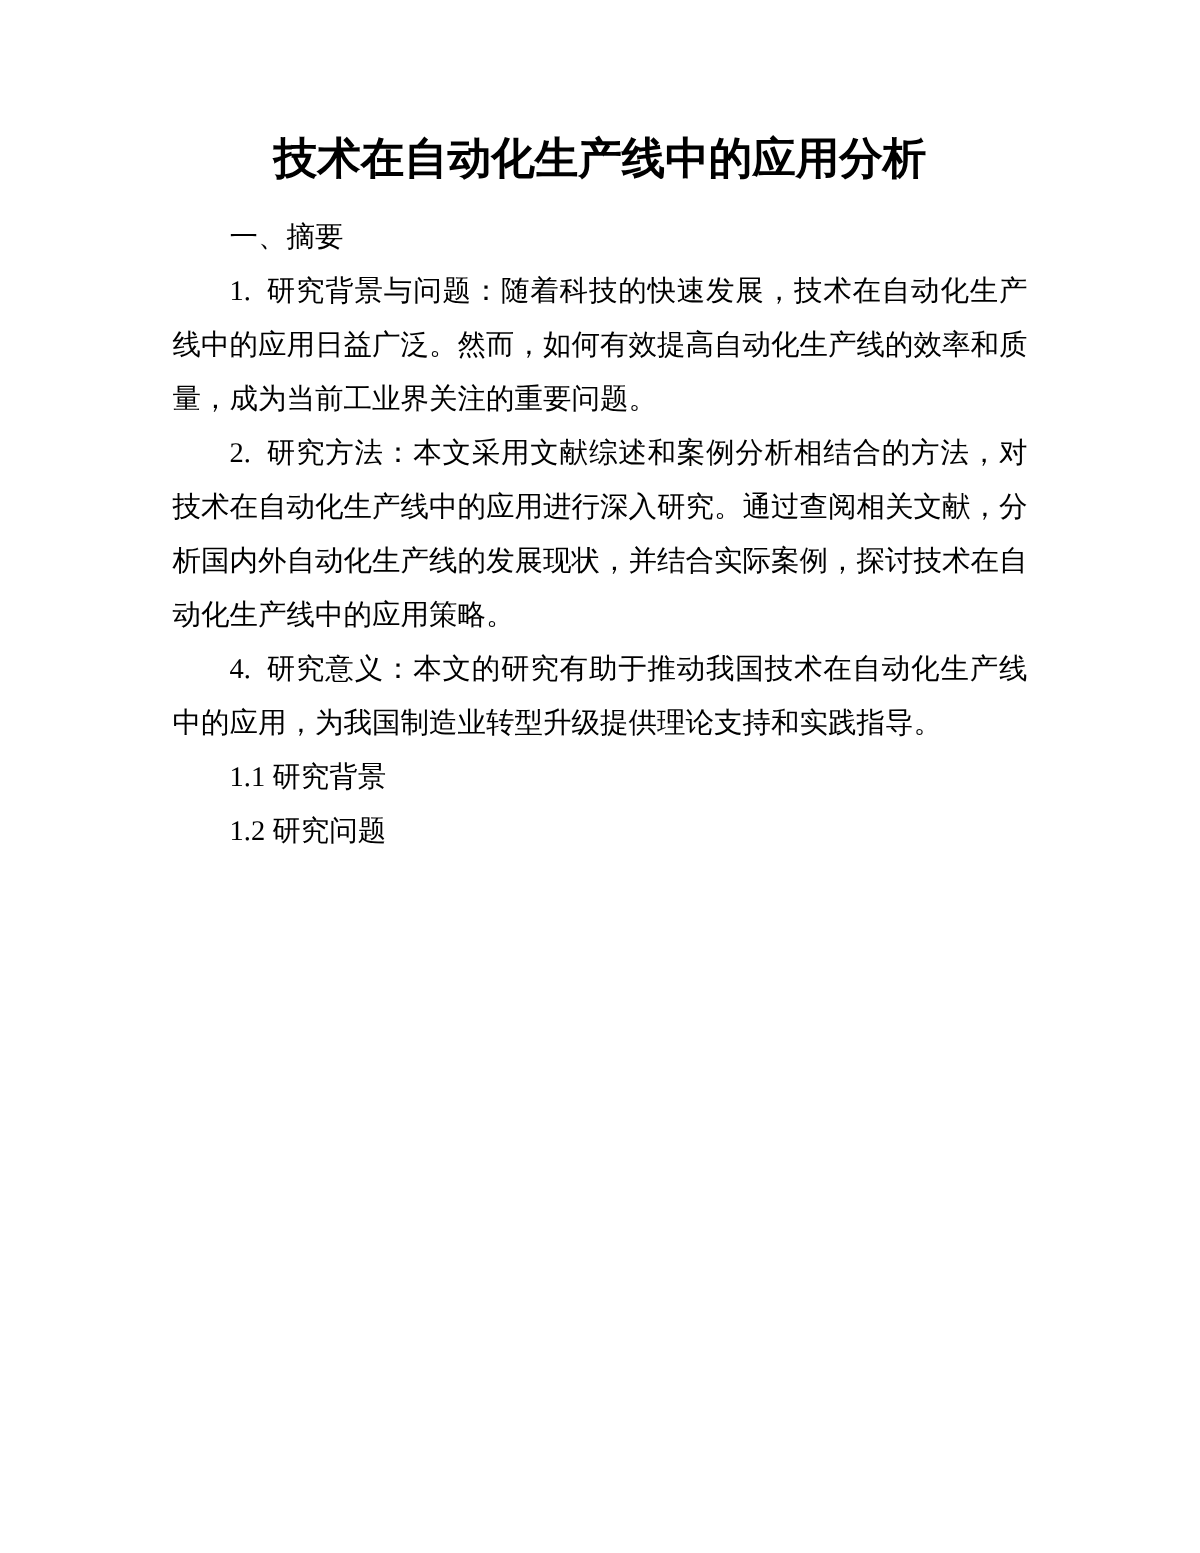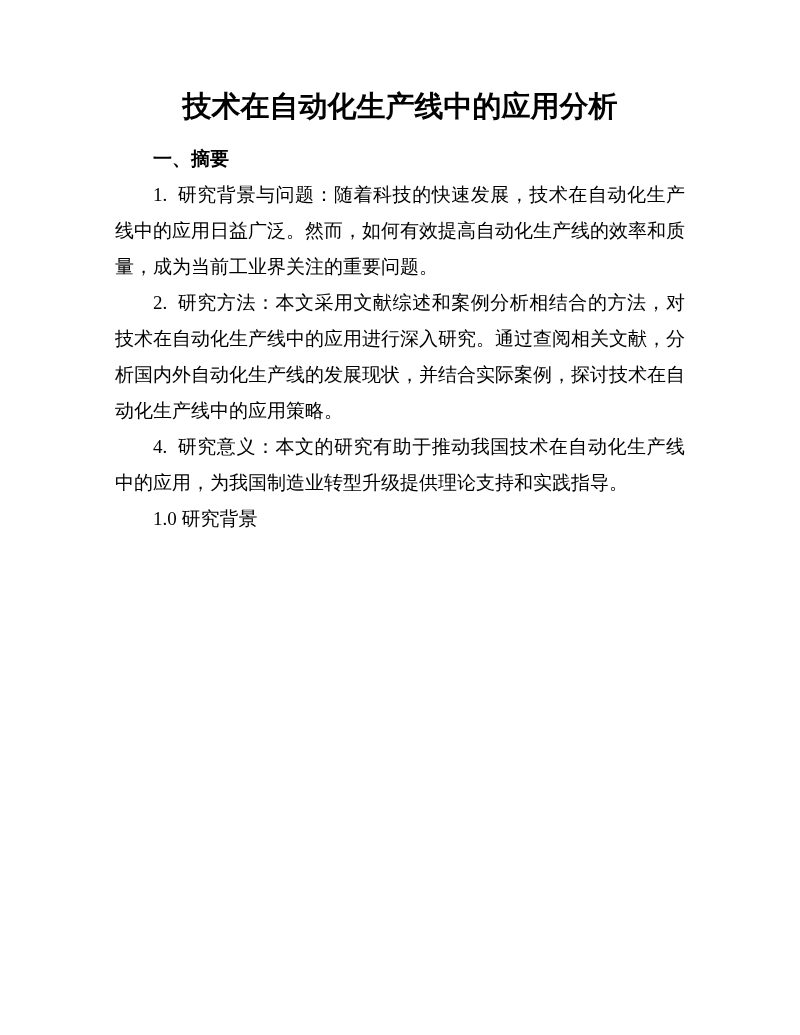--- a/index.html
+++ b/index.html
@@ -27,36 +27,37 @@
   }
   .para {
     font-size: 19px;
     line-height: 36px;
     margin: 0;
     text-indent: 2em;
     text-align: justify;
     word-break: break-all;
   }
   .para.heading {
-    font-weight: bold;
+    font-weight: normal;
     text-align: left;
   }
 </style>
 </head>
 <body>
 
 <div class="page">
   <h1 class="doc-title">技术在自动化生产线中的应用分析</h1>
 
   <p class="para heading">一、摘要</p>
 
   <p class="para">1.&nbsp; 研究背景与问题：随着科技的快速发展，技术在自动化生产线中的应用日益广泛。然而，如何有效提高自动化生产线的效率和质量，成为当前工业界关注的重要问题。</p>
 
   <p class="para">2.&nbsp; 研究方法：本文采用文献综述和案例分析相结合的方法，对技术在自动化生产线中的应用进行深入研究。通过查阅相关文献，分析国内外自动化生产线的发展现状，并结合实际案例，探讨技术在自动化生产线中的应用策略。</p>
 
   <p class="para">4.&nbsp; 研究意义：本文的研究有助于推动我国技术在自动化生产线中的应用，为我国制造业转型升级提供理论支持和实践指导。</p>
 
 
 
-  <p class="para">1.0 研究背景</p>
+  <p class="para">1.1 研究背景</p>
 
 
+  <p class="para">1.2 研究问题</p>
 </div>
 
 </body></html>

